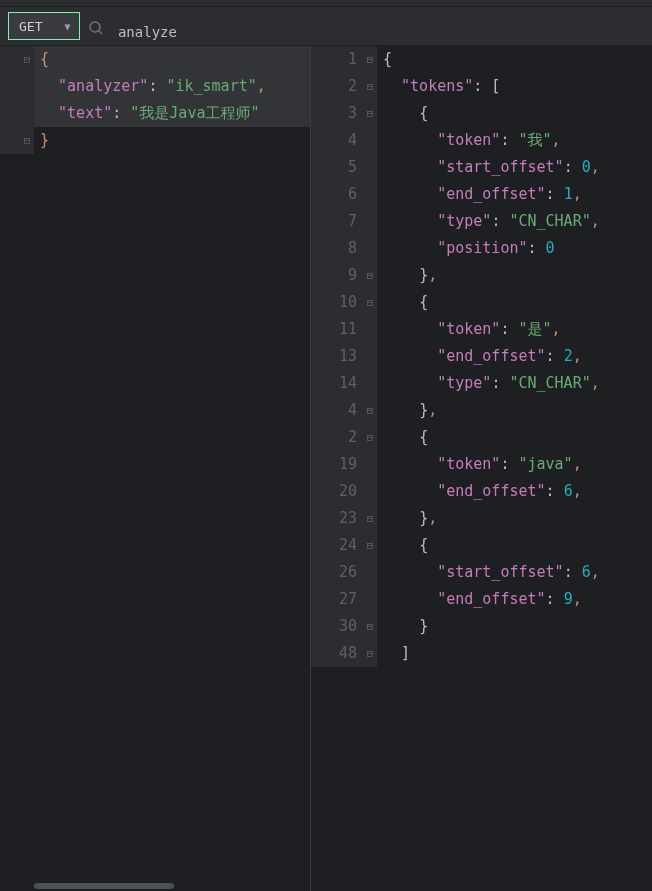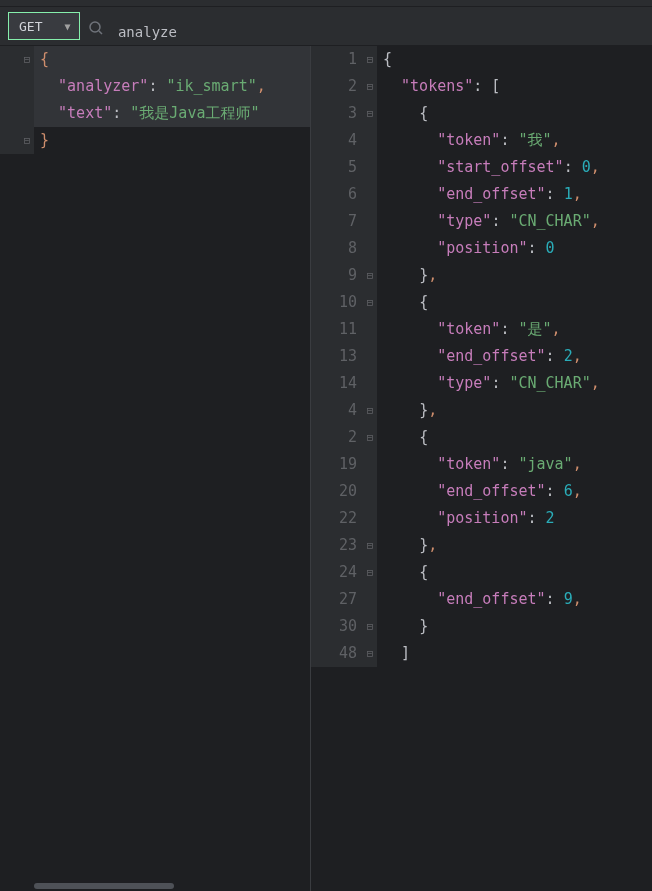--- a/index.html
+++ b/index.html
@@ -181,39 +181,39 @@
           <div class="gutter2">19</div>
           <div class="fold-col"></div>
           <div class="code">      <span class="k">"token"</span><span class="p">: </span><span class="s">"java"</span><span class="c">,</span></div>
         </div>
         <div class="row">
           <div class="gutter2">20</div>
           <div class="fold-col"></div>
           <div class="code">      <span class="k">"end_offset"</span><span class="p">: </span><span class="n">6</span><span class="c">,</span></div>
         </div>
         <div class="row">
-          <div class="gutter2">22</div>
-          <div class="fold-col"></div>
-          <div class="code">      <span class="k">"position"</span><span class="p">: </span><span class="n">2</span></div>
-        </div>
-        <div class="row">
           <div class="gutter2">23</div>
           <div class="fold-col">
             <span class="fold-mark">⊟</span>
           </div>
           <div class="code">    <span class="p">}</span><span class="c">,</span></div>
         </div>
         <div class="row">
           <div class="gutter2">24</div>
           <div class="fold-col">
             <span class="fold-mark">⊟</span>
           </div>
           <div class="code">    <span class="p">{</span></div>
         </div>
         <div class="row">
+          <div class="gutter2">26</div>
+          <div class="fold-col"></div>
+          <div class="code">      <span class="k">"start_offset"</span><span class="p">: </span><span class="n">6</span><span class="c">,</span></div>
+        </div>
+        <div class="row">
           <div class="gutter2">27</div>
           <div class="fold-col"></div>
           <div class="code">      <span class="k">"end_offset"</span><span class="p">: </span><span class="n">9</span><span class="c">,</span></div>
         </div>
         <div class="row">
           <div class="gutter2">30</div>
           <div class="fold-col">
             <span class="fold-mark">⊟</span>
           </div>
           <div class="code">    <span class="p">}</span></div>

